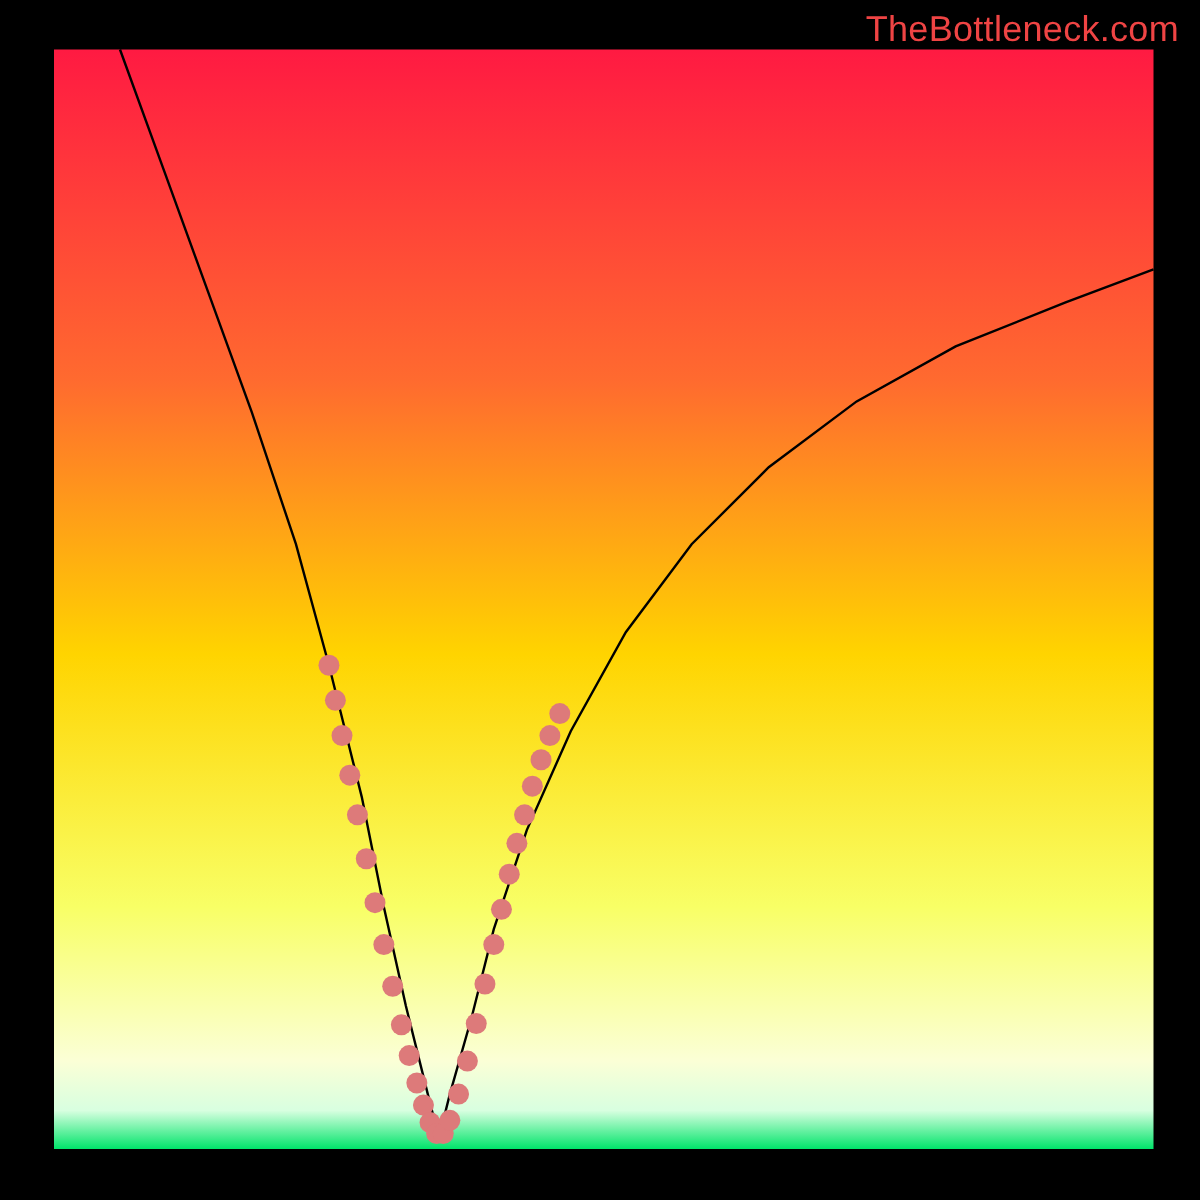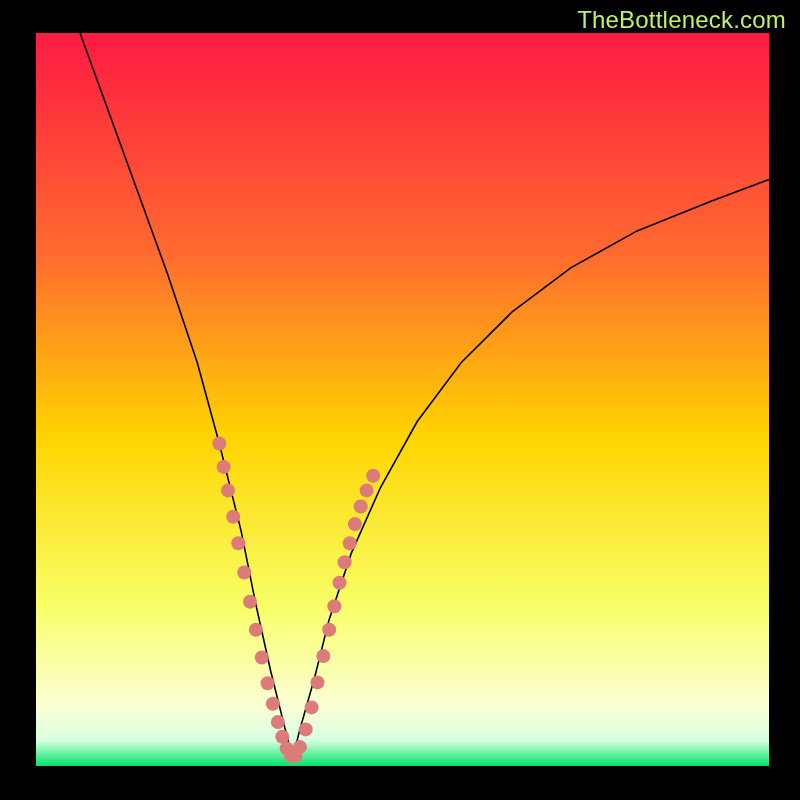--- a/index.html
+++ b/index.html
@@ -15,21 +15,21 @@
     width: 800px;
     height: 800px;
     background: #000;
   }
   .watermark {
     position: absolute;
     top: 6px;
     right: 14px;
     font-family: Arial, Helvetica, sans-serif;
     font-size: 24px;
-    color: #bef264;
+    color: #ef4444;
     letter-spacing: 0.2px;
     font-weight: 500;
   }
   svg {
     display: block;
   }
   .curve {
     fill: none;
     stroke: #000;
     stroke-width: 1.6;

